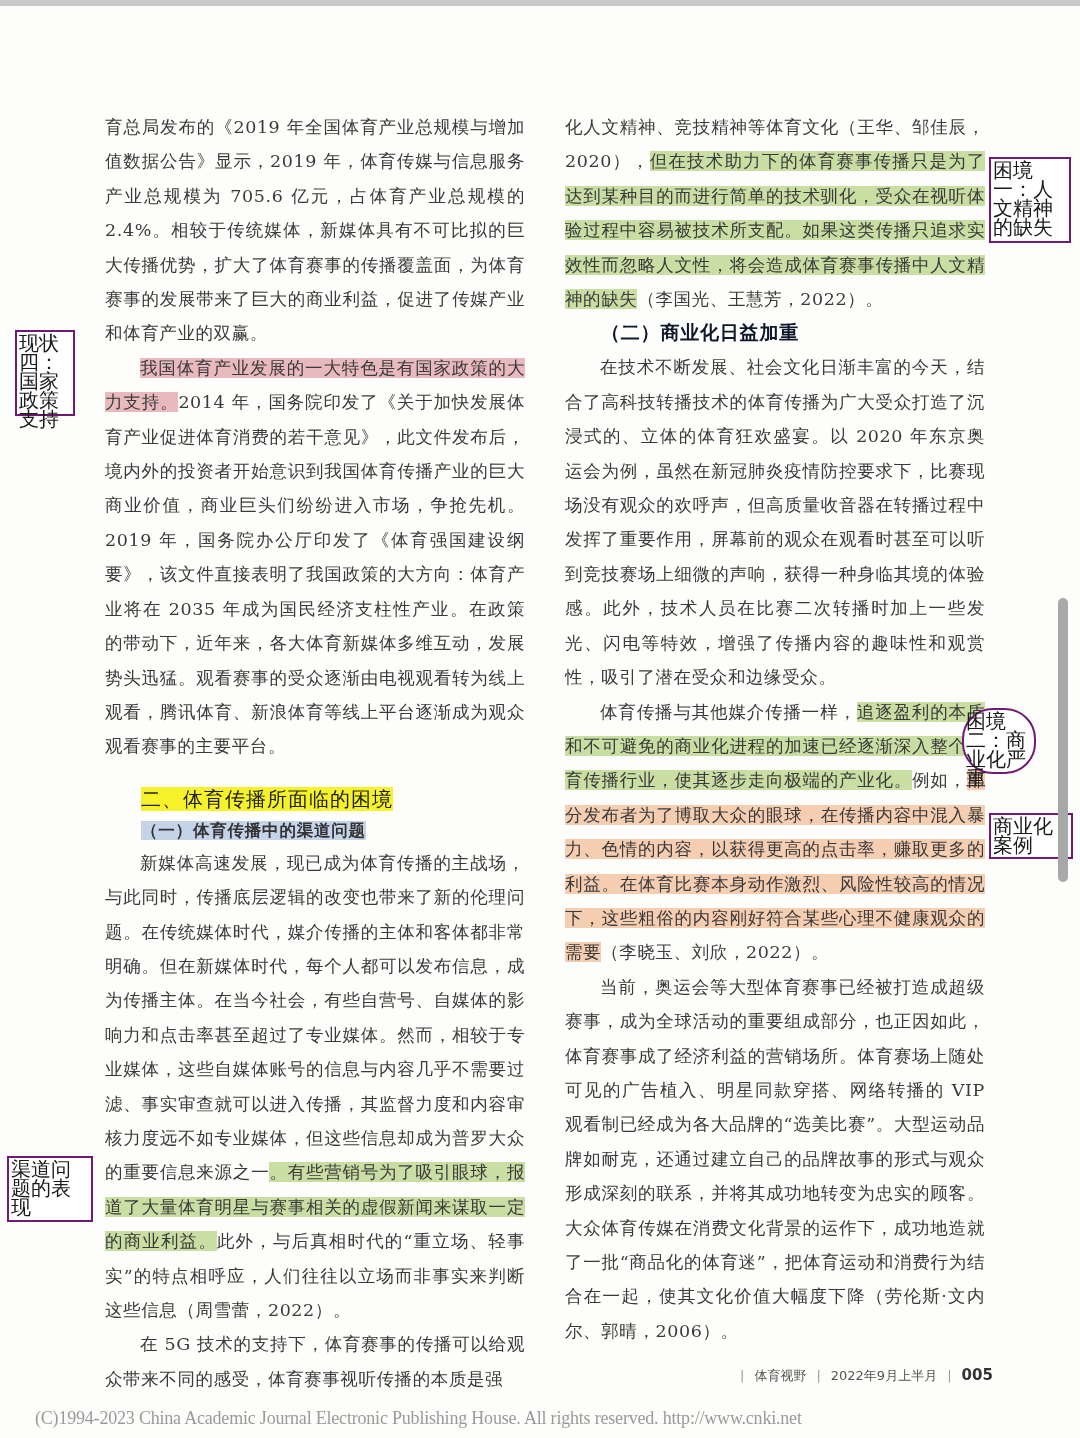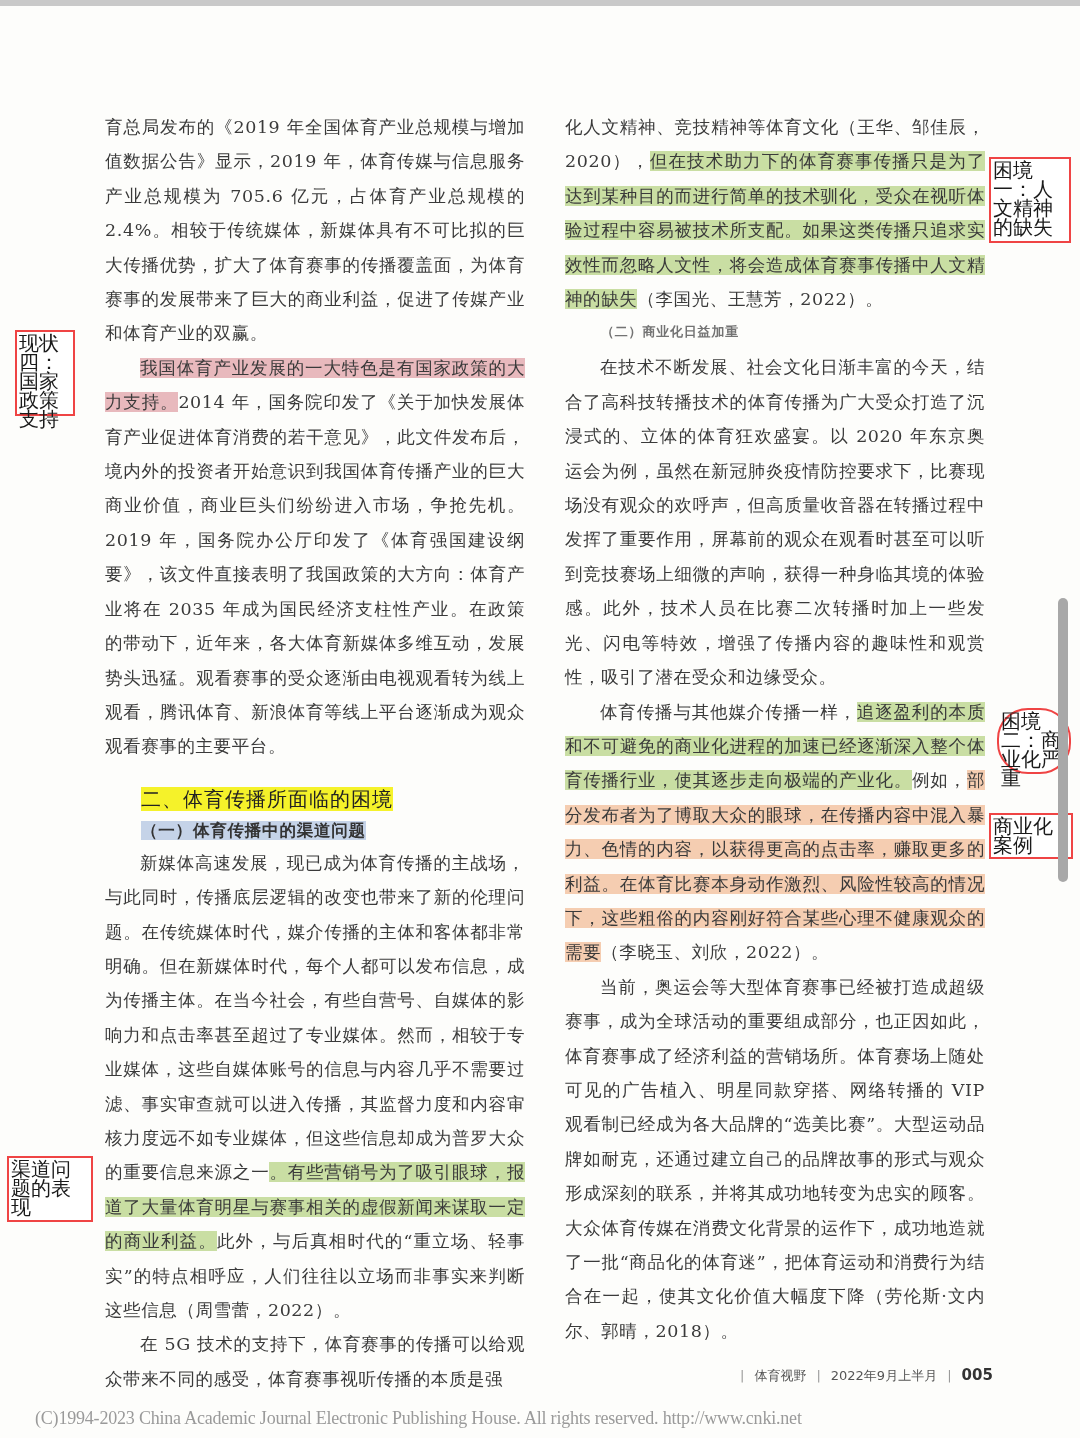--- a/index.html
+++ b/index.html
@@ -15,23 +15,23 @@
   .col-right { left:565px; }
   .col p { margin:0; }
   .indent { text-indent:2em; }
   .hl-pink { background:#e8b9bd; }
   .hl-green { background:#c9dea3; }
   .hl-orange { background:#f5cdb1; }
   .hl-yellow { background:#f5f22a; }
   .hl-blue { background:#c5d3e8; }
   .h2 { margin:18px 0 0 0 !important; padding-left:36px; font-family:"DejaVu Sans", "Liberation Sans", sans-serif; font-weight:normal; font-size:20px; color:#222; line-height:34px; letter-spacing:1px; }
   .h3 { padding-left:36px; font-family:"DejaVu Sans", "Liberation Sans", sans-serif; font-weight:bold; font-size:16.5px; color:#333; line-height:30px; letter-spacing:0.8px; }
-  .h3r { padding-left:36px; font-family:Liberation Mono, monospace; font-weight:bold; font-size:13px; color:#737373; line-height:34px; letter-spacing:0.8px; }
+  .h3r { padding-left:36px; font-family:Liberation Sans, sans-serif; font-weight:bold; font-size:19px; color:#0f172a; line-height:34px; letter-spacing:0.8px; }
   .note {
-    position:absolute; border:2px solid #ef4444; background:#fff;
+    position:absolute; border:2px solid #701a75; background:#fff;
     font-family:"DejaVu Sans", "Liberation Sans", sans-serif; color:#1a1a1a;
     font-size:20px; line-height:19px; padding:2px 2px; box-sizing:border-box; word-break:break-all;
   }
   .footer-bar { position:absolute; left:730px; top:1366px; font-family:"DejaVu Sans", "Liberation Sans", sans-serif; font-size:13px; color:#555; white-space:nowrap; }
   .footer-bar .sep { color:#999; margin:0 10px; }
   .footer-bar .page { font-weight:bold; font-size:15px; color:#333; }
   .copyright { position:absolute; left:35px; top:1408px; font-family:"Liberation Serif", serif; font-size:18px; color:#9a9a9a; white-space:nowrap; letter-spacing:-0.2px; }
   .scrollbar { position:absolute; left:1058px; top:598px; width:10px; height:284px; background:#a8a8a8; border-radius:5px; }
 </style>
 </head>
@@ -46,27 +46,27 @@
   <p class="h3"><span class="hl-blue">（一）体育传播中的渠道问题</span></p>
   <p class="indent"><span>新媒体高速发展，现已成为体育传播的主战场，与此同时，传播底层逻辑的改变也带来了新的伦理问题。在传统媒体时代，媒介传播的主体和客体都非常明确。但在新媒体时代，每个人都可以发布信息，成为传播主体。在当今社会，有些自营号、自媒体的影响力和点击率甚至超过了专业媒体。然而，相较于专业媒体，这些自媒体账号的信息与内容几乎不需要过滤、事实审查就可以进入传播，其监督力度和内容审核力度远不如专业媒体，但这些信息却成为普罗大众的重要信息来源之一</span><span class="hl-green">。有些营销号为了吸引眼球，报道了大量体育明星与赛事相关的虚假新闻来谋取一定的商业利益。</span><span>此外，与后真相时代的“重立场、轻事实”的特点相呼应，人们往往以立场而非事实来判断这些信息（周雪蕾，2022）。</span></p>
   <p class="indent">在 5G 技术的支持下，体育赛事的传播可以给观众带来不同的感受，体育赛事视听传播的本质是强</p>
 </div>
 
 <div class="col col-right">
   <p><span>化人文精神、竞技精神等体育文化（王华、邹佳辰，2020），</span><span class="hl-green">但在技术助力下的体育赛事传播只是为了达到某种目的而进行简单的技术驯化，受众在视听体验过程中容易被技术所支配。如果这类传播只追求实效性而忽略人文性，将会造成体育赛事传播中人文精神的缺失</span><span>（李国光、王慧芳，2022）。</span></p>
   <p class="h3r">（二）商业化日益加重</p>
   <p class="indent">在技术不断发展、社会文化日渐丰富的今天，结合了高科技转播技术的体育传播为广大受众打造了沉浸式的、立体的体育狂欢盛宴。以 2020 年东京奥运会为例，虽然在新冠肺炎疫情防控要求下，比赛现场没有观众的欢呼声，但高质量收音器在转播过程中发挥了重要作用，屏幕前的观众在观看时甚至可以听到竞技赛场上细微的声响，获得一种身临其境的体验感。此外，技术人员在比赛二次转播时加上一些发光、闪电等特效，增强了传播内容的趣味性和观赏性，吸引了潜在受众和边缘受众。</p>
   <p class="indent"><span>体育传播与其他媒介传播一样，</span><span class="hl-green">追逐盈利的本质和不可避免的商业化进程的加速已经逐渐深入整个体育传播行业，使其逐步走向极端的产业化。</span><span>例如，</span><span class="hl-orange">部分发布者为了博取大众的眼球，在传播内容中混入暴力、色情的内容，以获得更高的点击率，赚取更多的利益。在体育比赛本身动作激烈、风险性较高的情况下，这些粗俗的内容刚好符合某些心理不健康观众的需要</span><span>（李晓玉、刘欣，2022）。</span></p>
-  <p class="indent">当前，奥运会等大型体育赛事已经被打造成超级赛事，成为全球活动的重要组成部分，也正因如此，体育赛事成了经济利益的营销场所。体育赛场上随处可见的广告植入、明星同款穿搭、网络转播的 VIP 观看制已经成为各大品牌的“选美比赛”。大型运动品牌如耐克，还通过建立自己的品牌故事的形式与观众形成深刻的联系，并将其成功地转变为忠实的顾客。大众体育传媒在消费文化背景的运作下，成功地造就了一批“商品化的体育迷”，把体育运动和消费行为结合在一起，使其文化价值大幅度下降（劳伦斯·文内尔、郭晴，2018）。</p>
+  <p class="indent">当前，奥运会等大型体育赛事已经被打造成超级赛事，成为全球活动的重要组成部分，也正因如此，体育赛事成了经济利益的营销场所。体育赛场上随处可见的广告植入、明星同款穿搭、网络转播的 VIP 观看制已经成为各大品牌的“选美比赛”。大型运动品牌如耐克，还通过建立自己的品牌故事的形式与观众形成深刻的联系，并将其成功地转变为忠实的顾客。大众体育传媒在消费文化背景的运作下，成功地造就了一批“商品化的体育迷”，把体育运动和消费行为结合在一起，使其文化价值大幅度下降（劳伦斯·文内尔、郭晴，2006）。</p>
 </div>
 
 <div class="note" style="left:15px; top:330px; width:60px; height:86px;">现状四：国家政策支持</div>
 <div class="note" style="left:7px; top:1156px; width:86px; height:66px;">渠道问题的表现</div>
 <div class="note" style="left:989px; top:157px; width:82px; height:86px;">困境一：人文精神的缺失</div>
-<div class="note" style="left:997px; top:708px; width:74px; height:66px;border-radius:31px;">困境二：商业化严重</div>
+<div class="note" style="left:962px; top:708px; width:74px; height:66px;border-radius:31px;">困境二：商业化严重</div>
 <div class="note" style="left:989px; top:813px; width:84px; height:46px;">商业化案例</div>
 
 <div class="scrollbar"></div>
 
 <div class="footer-bar">
   <span class="sep">|</span><span>体育视野</span><span class="sep">|</span><span>2022年9月上半月</span><span class="sep">|</span><span class="page">005</span>
 </div>
 
 <div class="copyright">(C)1994-2023 China Academic Journal Electronic Publishing House. All rights reserved.    http://www.cnki.net</div>
 

